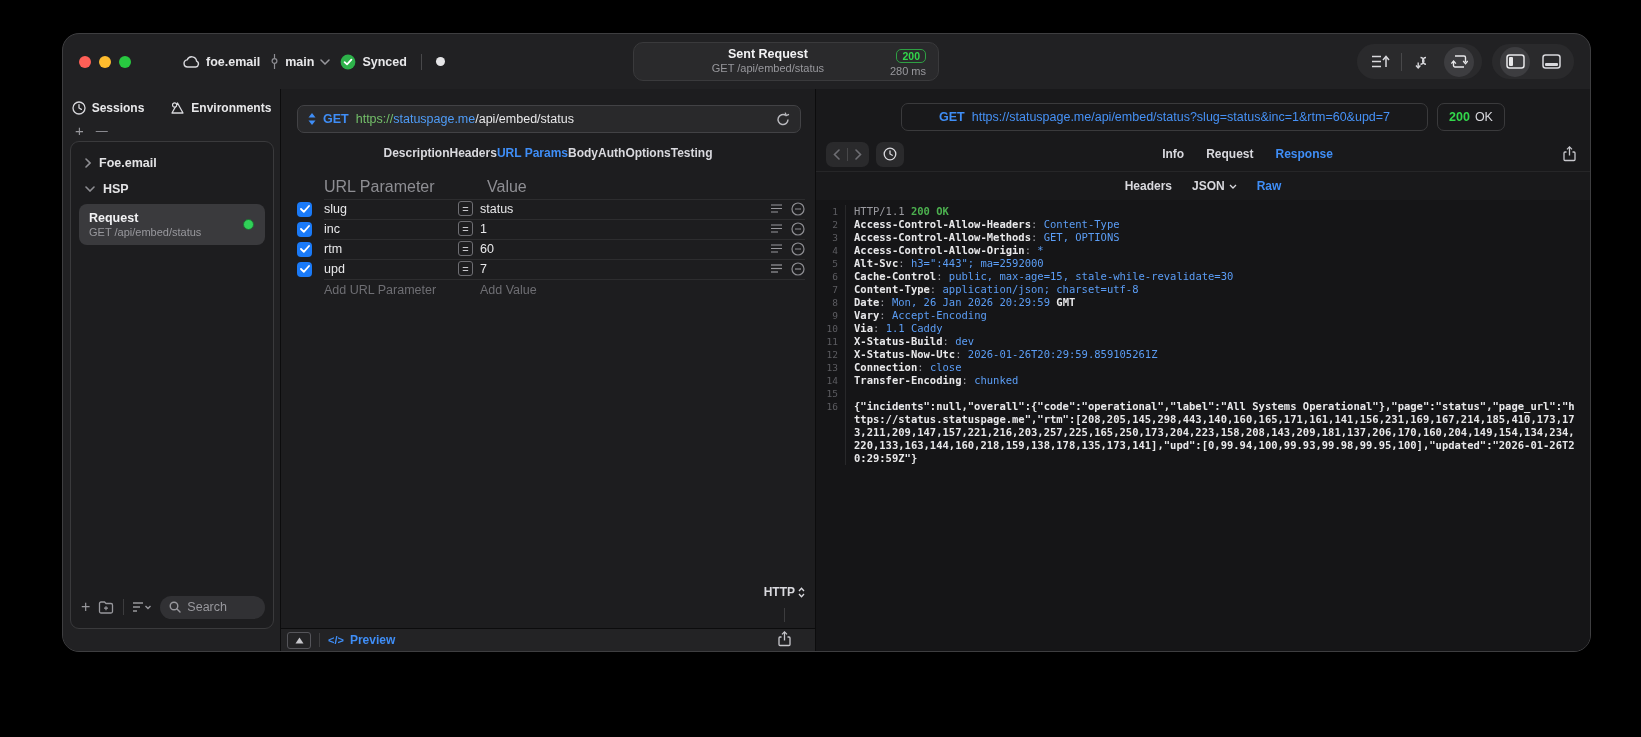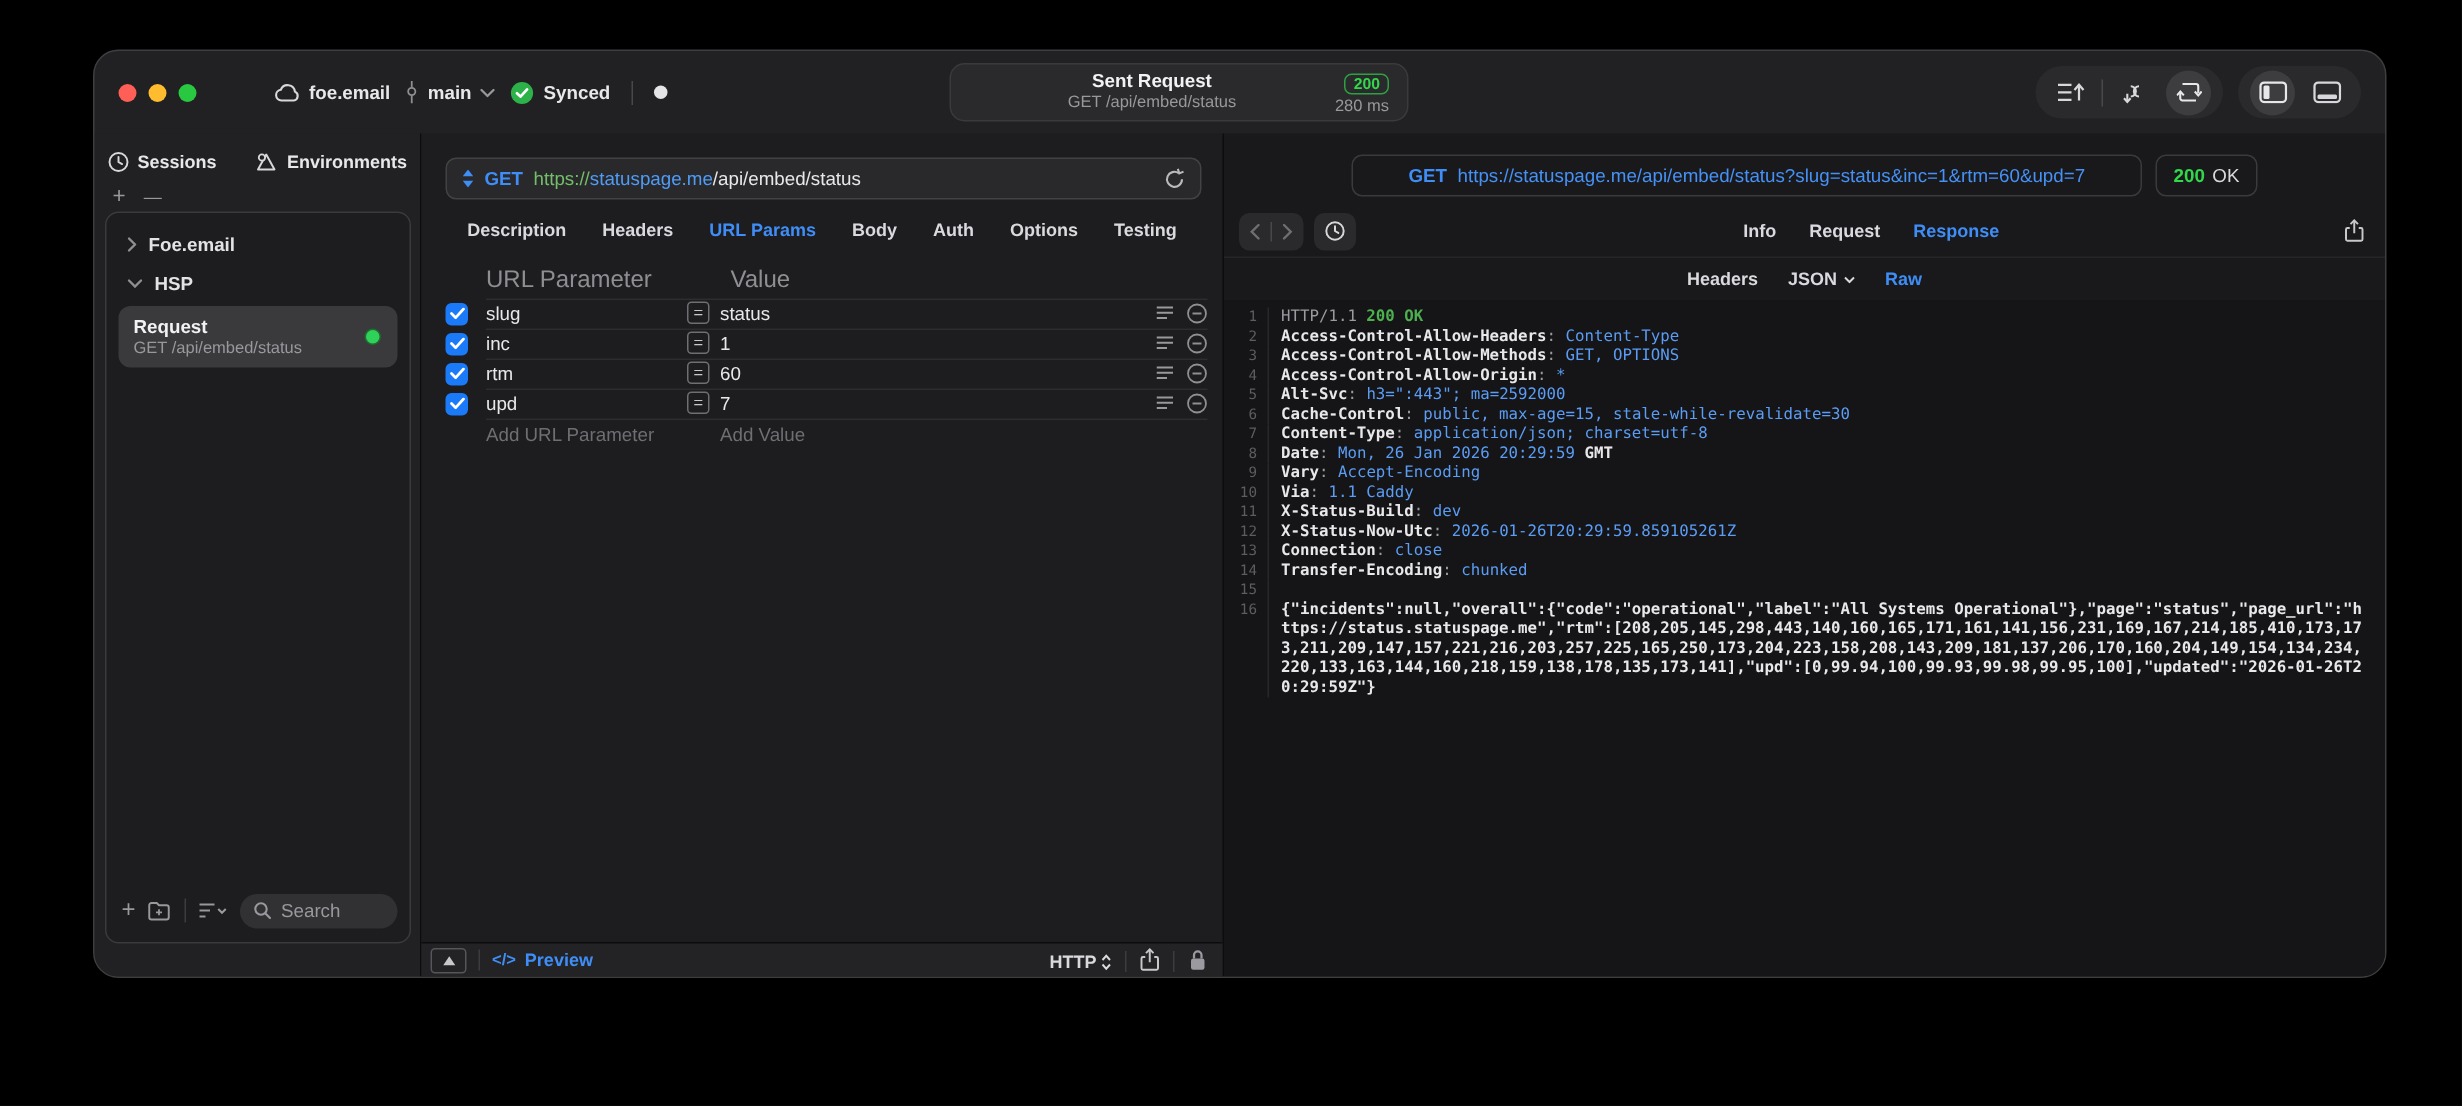--- a/index.html
+++ b/index.html
@@ -56,21 +56,21 @@
     gap:6px;padding:0 9px;color:#98989d;font-size:12.5px;}
   
   .req-pane{width:535px;flex:none;background:#1d1d1f;border-right:1px solid #0c0c0d;display:flex;
     flex-direction:column;box-sizing:border-box;}
   .url-bar{margin:16px 14px 0 16px;height:28px;background:#29292b;border:1px solid #424245;border-radius:7px;
     display:flex;align-items:center;padding:0 10px;gap:7px;font-size:12.5px;box-sizing:border-box;}
   .method-blue{color:#3f8ef7;font-weight:700;}
   .u-scheme{color:#73bf69}.u-host{color:#4f9cf7}.u-path{color:#e8e8ea}
   .url-text{display:flex;}
   .reload{margin-left:auto;color:#b9b9be;display:flex;}
-  .mtabs{height:40px;display:flex;align-items:center;justify-content:center;gap:24px;font-size:12px;
+  .mtabs{height:40px;display:flex;align-items:center;justify-content:center;font-size:12px;
     font-weight:600;color:#d9d9de;}
   .mtab.active{color:#3f8ef7;}
   .param-header{display:flex;align-items:center;height:24px;margin:2px 10px 0 16px;color:#8e8e93;font-size:16px;}
   .ph-spacer{width:27px;}
   .ph-line{flex:1;display:flex;height:100%;align-items:center;border-bottom:1px solid #2d2d2f;}
   .ph-name{width:163px;}
   .param-rows{margin:0 10px 0 16px;}
   .param-row{display:flex;align-items:center;height:20px;}
   .checkbox{width:15px;height:15px;border-radius:4px;background:#1a7af8;display:flex;align-items:center;
     justify-content:center;flex:none;margin-right:12px;}
@@ -83,21 +83,21 @@
   .add-row{display:flex;align-items:center;height:22px;margin:0 10px 0 16px;color:#6e6e73;font-size:12.5px;}
   .add-spacer{width:27px;}
   .add-name{width:156px;}
   .req-footer{margin-top:auto;height:22px;flex:none;background:#232325;border-top:1px solid #0c0c0d;
     display:flex;align-items:center;font-size:12px;color:#d9d9de;padding:0 10px 0 6px;gap:8px;}
   .collapse-box{width:22px;height:15px;border:1px solid #55555a;border-radius:3px;display:flex;
     align-items:center;justify-content:center;color:#c7c7cc;}
   .f-sep{width:1px;height:14px;background:#3c3c3e;}
   .preview{color:#3f8ef7;font-weight:600;display:flex;align-items:center;gap:6px;}
   .code-glyph{font-weight:700;font-size:11px;}
-  .f-right{margin-left:auto;display:flex;align-items:flex-end;gap:9px;}
+  .f-right{margin-left:auto;display:flex;align-items:center;gap:9px;flex-direction:column;}
   .proto{display:flex;align-items:center;gap:3px;font-weight:600;}
   
   .resp-pane{flex:1;background:#19191b;display:flex;flex-direction:column;min-width:0;}
   .resp-top{padding:14px 14px 6px 14px;display:flex;justify-content:center;gap:9px;}
   .resp-url{width:527px;height:28px;border:1px solid #3a3a3c;border-radius:7px;display:flex;align-items:center;
     justify-content:center;gap:7px;font-size:12.5px;color:#4691f6;box-sizing:border-box;white-space:nowrap;overflow:hidden;}
   .resp-status{height:28px;border:1px solid #3a3a3c;border-radius:7px;display:flex;align-items:center;
     padding:0 11px;gap:5px;font-size:12.5px;box-sizing:border-box;}
   .st-code{color:#32d74b;font-weight:700;}
   .st-text{color:#d9d9de;}

